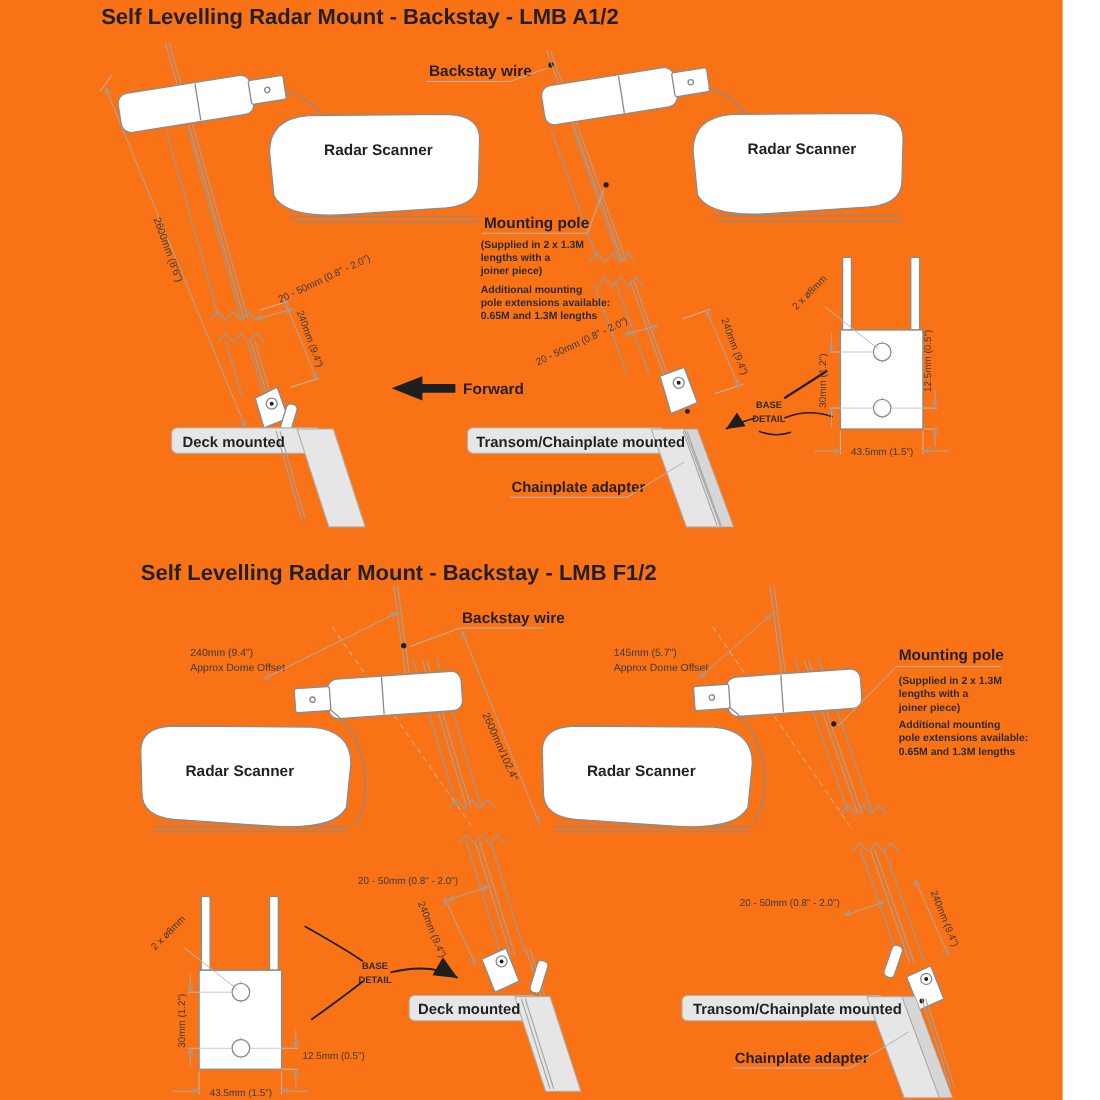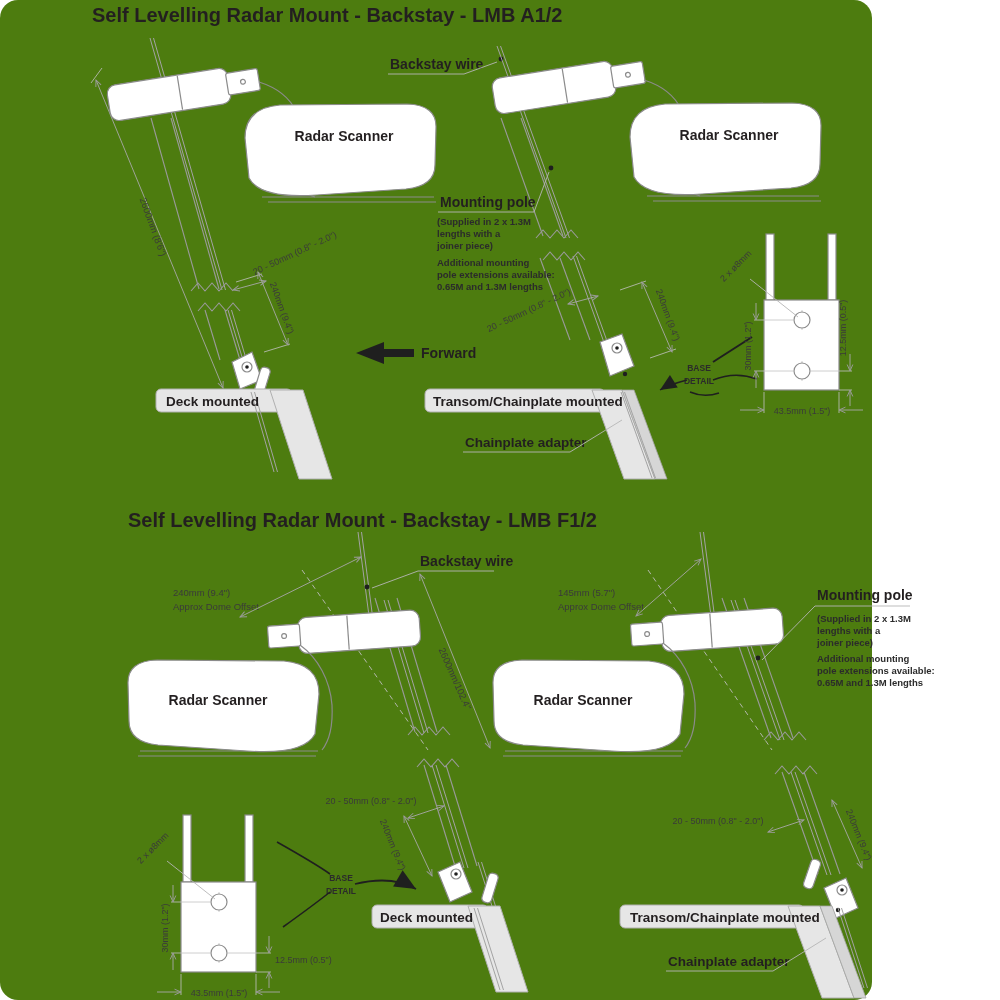--- a/index.html
+++ b/index.html
@@ -1,16 +1,16 @@
 <!DOCTYPE html>
 <html><head>
 <meta charset="utf-8">
 <style>
   html,body{margin:0;padding:0;background:#fff;}
-  .page{position:relative;width:872px;height:1000px;background:#4d7c0f;font-family:"Liberation Sans",sans-serif;border-radius:18px;}
+  .page{position:relative;width:966px;height:1000px;background:#f97316;font-family:"Liberation Sans",sans-serif;}
   svg{display:block}
   text{fill:#231f20;font-family:"Liberation Sans",sans-serif;}
   .title{font-size:20px;font-weight:600;}
   .lbl{font-size:13.5px;font-weight:600;}
   .lbl2{font-size:14px;font-weight:600;}
   .note{font-size:9.5px;font-weight:600;fill:#2b2b2b;}
   .dim{font-size:9px;font-weight:400;fill:#3a3a3a;}
   .dim2{font-size:9.5px;font-weight:400;fill:#3a3a3a;}
   .tiny{font-size:8.5px;font-weight:600;fill:#2b2b2b;}
   .s-line{stroke:#8b8b8b;fill:none;stroke-width:1.2;}

